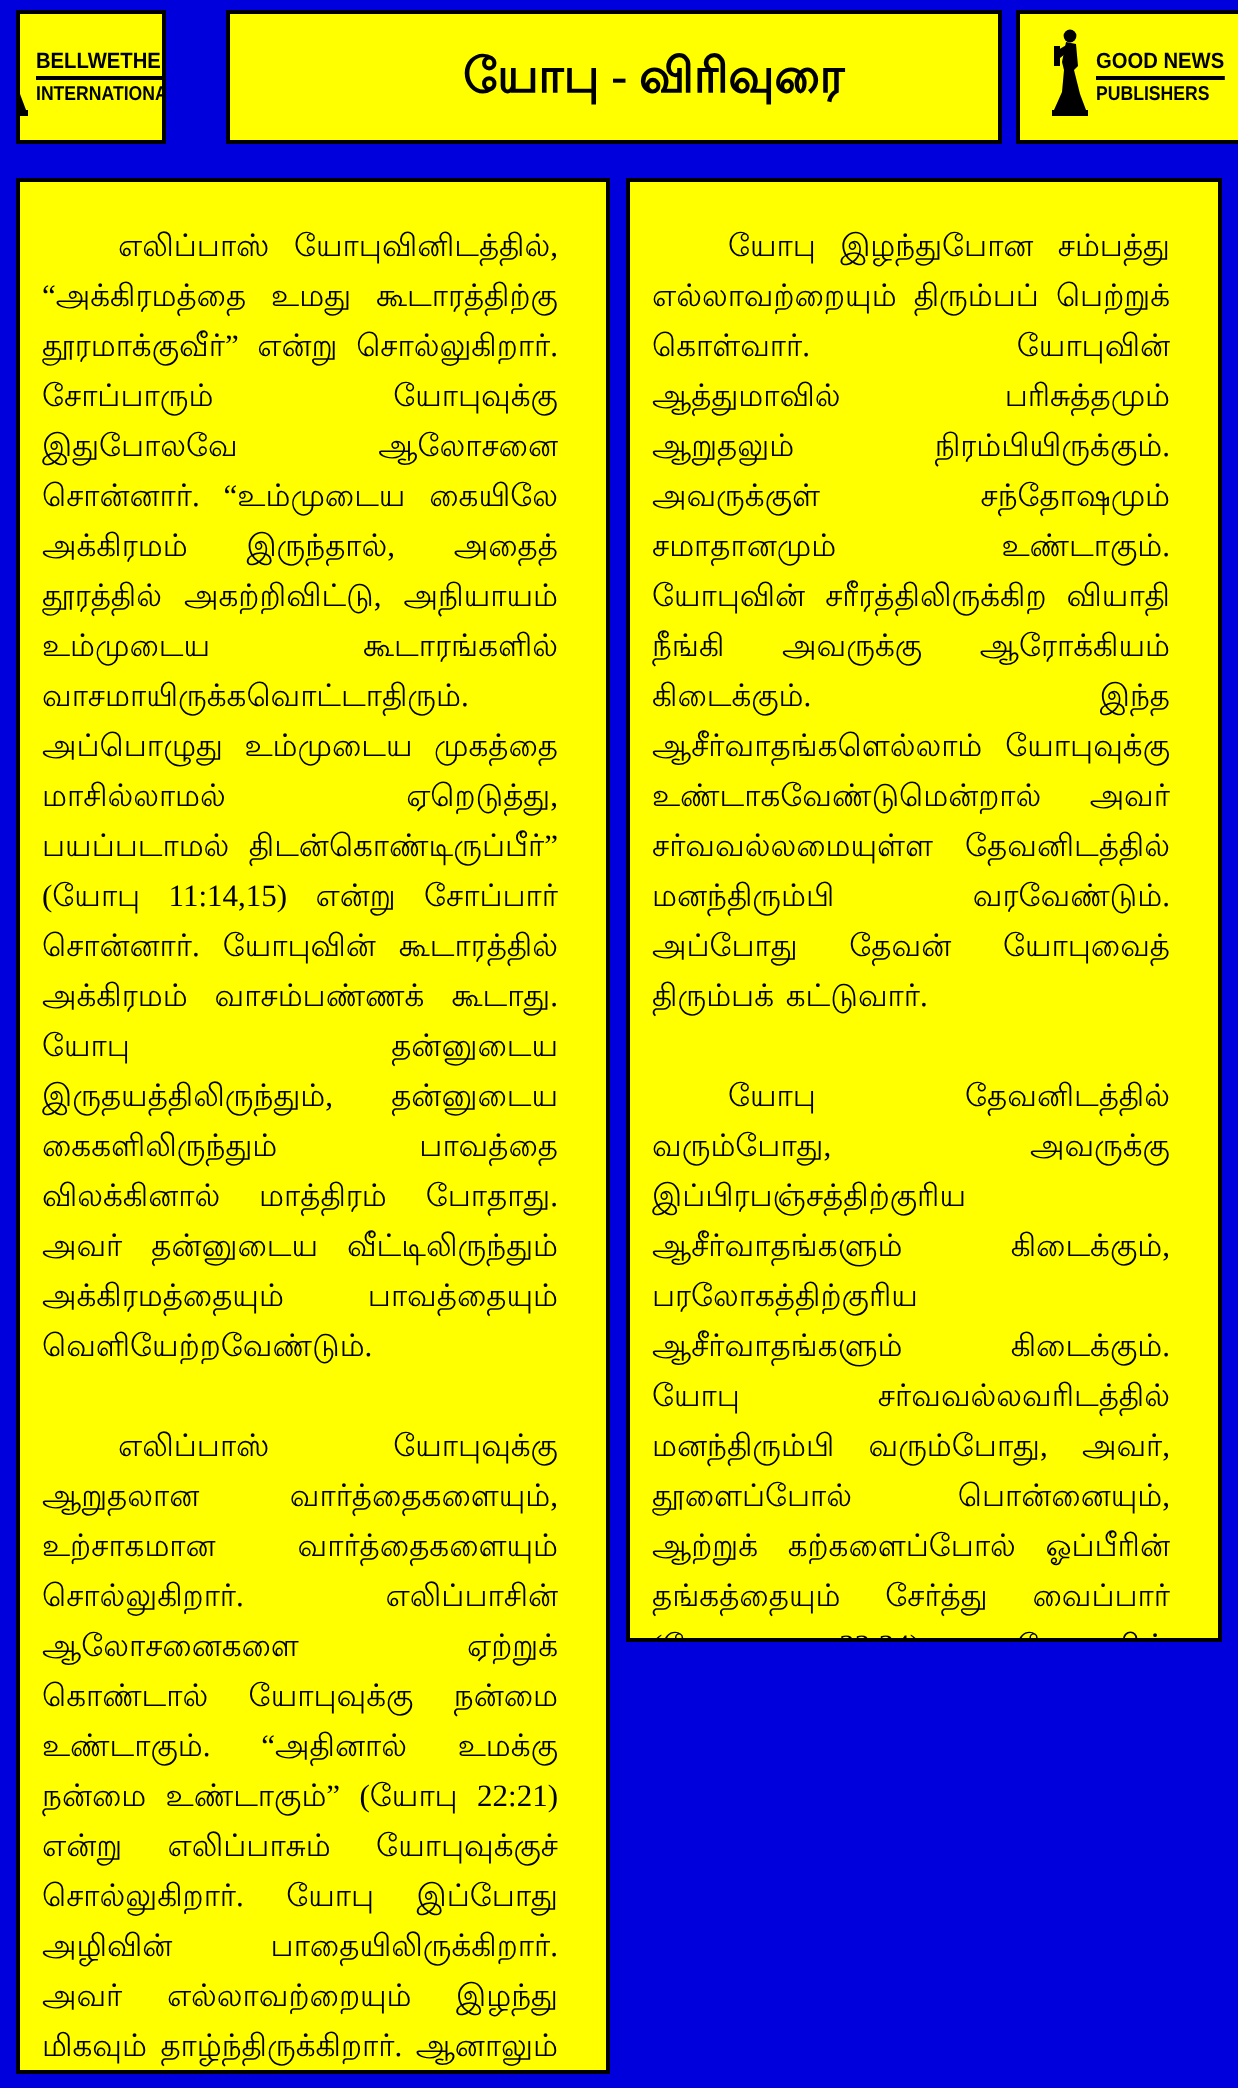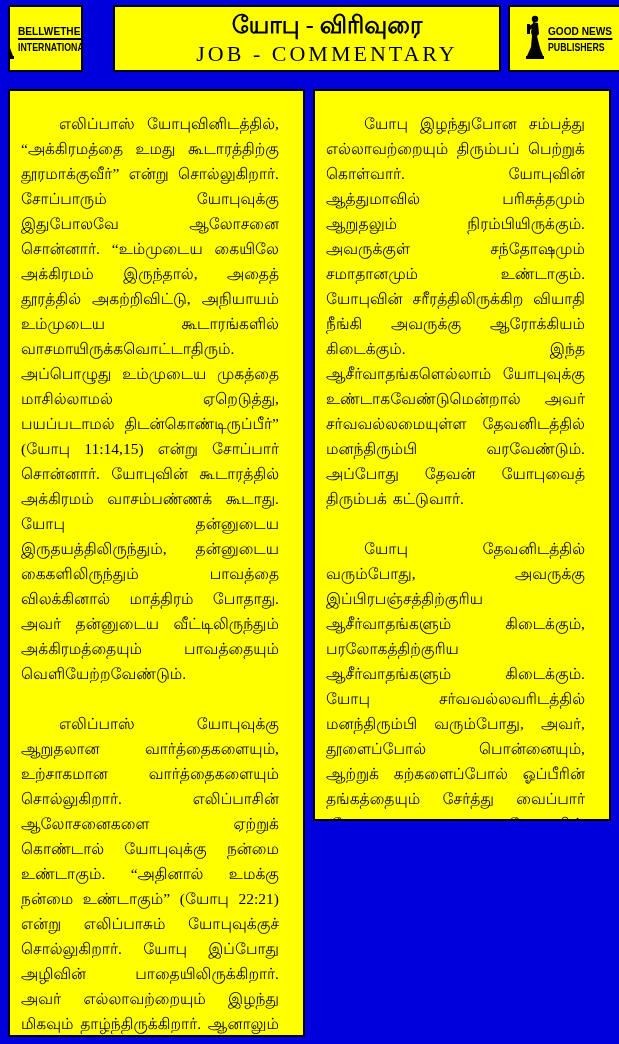--- a/index.html
+++ b/index.html
@@ -114,21 +114,20 @@
       </svg>
     </span>
     <span class="logo-text">
       <div class="logo-line1">BELLWETHER</div>
       <div class="logo-line2">INTERNATIONAL</div>
     </span>
   </div>
 
   <div id="title-box" class="box">
     <div class="title-tamil">யோபு - விரிவுரை</div>
-    <div class="title-english">JOB - COMMENTARY</div>
   </div>
 
   <div id="logo-right" class="box logo-box">
     <span class="logo-figure">
       <svg width="22" height="46" viewBox="0 0 22 46">
         <g fill="#000000">
           <circle cx="12" cy="5" r="3.2"></circle>
           <path d="M10 8 L15 9 L16 20 L14 22 L17 34 L20 42 L4 42 L8 33 L9 22 L8 18 Z"></path>
           <rect x="3" y="42" width="18" height="3"></rect>
           <path d="M6 12 L11 9 L12 12 L7 16 Z"></path>

